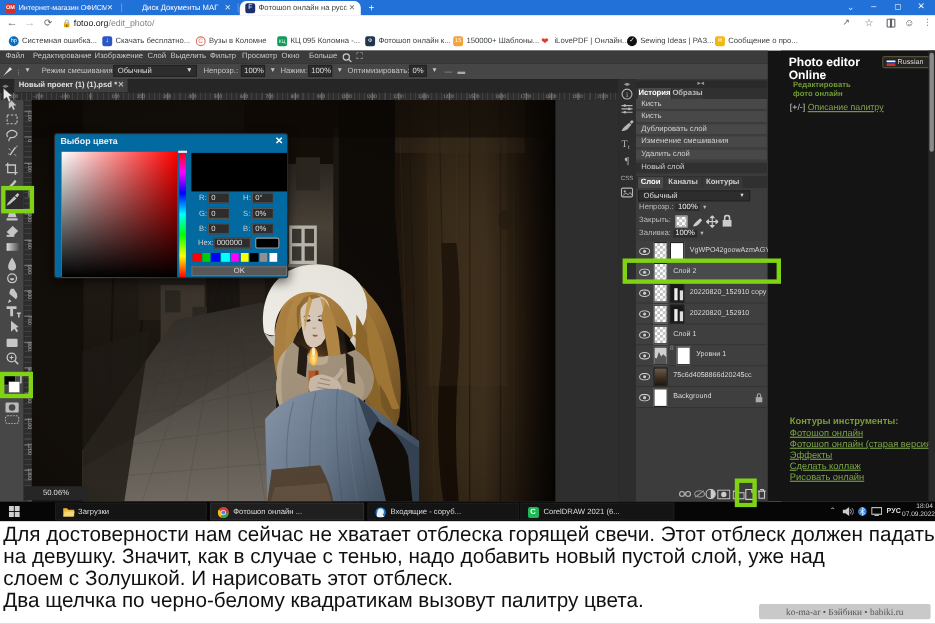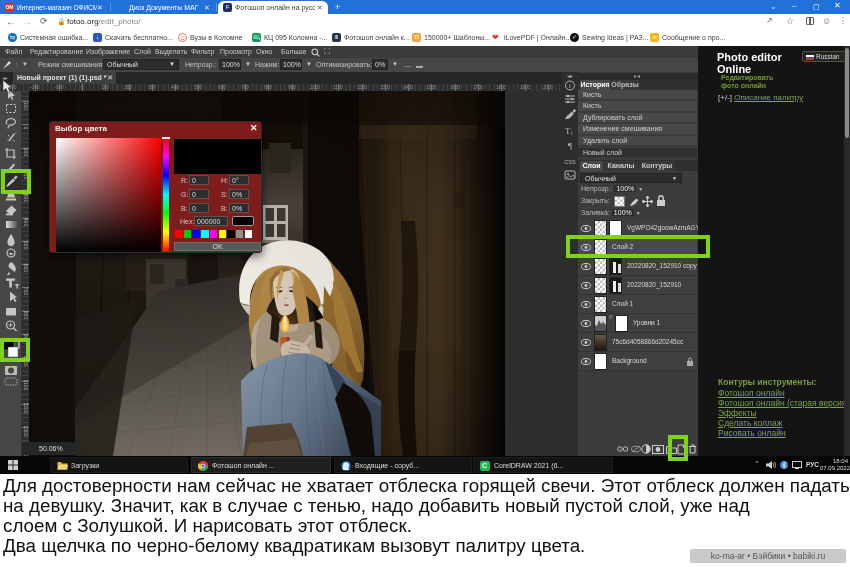--- a/index.html
+++ b/index.html
@@ -614,21 +614,21 @@
   </div>
   <div class="abs" style="left:11px;top:28px;color:#6f9b33;font-size:7px;font-weight:bold;line-height:8px;">Редактировать<br>фото онлайн</div>
   <div class="abs" style="left:8px;top:47px;font-size:8px;"><span style="color:#ccc;">[+/-]</span> <span style="color:#7ca648;text-decoration:underline;">Описание палитру</span></div>
   <div class="abs" style="left:8px;top:331px;color:#7c9c3c;font-size:8.5px;font-weight:bold;">Контуры инструменты:</div>
   <div class="abs" style="left:8px;top:342px;color:#7ca648;font-size:8.5px;line-height:10px;text-decoration:underline;">Фотошоп онлайн<br>Фотошоп онлайн (старая версия)<br>Эффекты<br>Сделать коллаж<br>Рисовать онлайн</div>
   </div>
 
   <div class="abs" style="left:22px;top:396px;width:58px;height:13px;background:#262626;color:#ddd;font-size:7px;line-height:13px;"><span style="margin-left:17px;">50.06%</span></div>
 
   <div class="abs" style="left:49px;top:75px;width:213px;height:132px;z-index:40;" id="dialog">
-  <div class="abs" style="left:0;top:0;width:213px;height:132px;background:#7f1d1d;border-radius:3px;box-shadow:0 3px 10px rgba(0,0,0,0.6);border:1px solid #2c2c2c;">
+  <div class="abs" style="left:0;top:0;width:213px;height:132px;background:#0369a1;border-radius:3px;box-shadow:0 3px 10px rgba(0,0,0,0.6);border:1px solid #2c2c2c;">
     <div class="abs" style="left:5px;top:2px;color:#f0f0f0;font-size:8px;font-weight:bold;">Выбор цвета</div>
     <div class="abs" style="left:200px;top:1px;color:#fff;font-size:9px;font-weight:bold;">✕</div>
     <div class="abs" style="left:6px;top:16px;width:105px;height:114px;background:linear-gradient(to top,#000,rgba(0,0,0,0)),linear-gradient(to right,#fff,rgba(255,255,255,0)),#ff0000;"></div>
     <div class="abs" style="left:113px;top:16px;width:6px;height:114px;background:linear-gradient(to bottom,#ff0000 0%,#ff00ff 16%,#0000ff 33%,#00ffff 50%,#00ff00 66%,#ffff00 83%,#ff0000 100%);"></div>
     <div class="abs" style="left:112px;top:15px;width:8px;height:2px;background:#eee;"></div>
     <div class="abs" style="left:124px;top:17px;width:87px;height:35px;background:#000;"></div>
     <div class="abs" style="left:131px;top:55px;color:#ccc;font-size:7px;">R:</div>
     <div class="abs" style="left:139px;top:53px;width:20px;height:10px;background:#2d2d2d;border:1px solid #555;color:#ddd;font-size:7px;line-height:9px;"><span style="margin-left:2px;">0</span></div>
     <div class="abs" style="left:171px;top:55px;color:#ccc;font-size:7px;">H:</div>
     <div class="abs" style="left:179px;top:53px;width:20px;height:10px;background:#2d2d2d;border:1px solid #555;color:#ddd;font-size:7px;line-height:9px;"><span style="margin-left:2px;">0°</span></div>
@@ -718,14 +718,14 @@
   <svg class="abs" style="left:792px;top:5px;" width="10" height="8" viewBox="0 0 10 8">
       <rect x="0.5" y="0.5" width="9" height="6" fill="none" stroke="#ccc" stroke-width="1"></rect>
       <rect x="3" y="7" width="4" height="1" fill="#ccc"></rect>
     </svg>
   <span class="abs" style="left:806px;top:5px;color:#ddd;font-size:6.5px;font-weight:bold;">РУС</span>
   <div class="abs" style="left:820px;top:2px;width:28px;height:14px;color:#ddd;font-size:6px;line-height:7px;text-align:right;">18:04<br>07.09.2022</div>
 </div>
 
 <div class="abs" style="left:0;top:474px;width:850px;height:93px;background:#ffffff;">
   <div style="position:absolute;left:3px;top:2px;width:860px;color:#111;font-size:18.8px;line-height:20px;white-space:nowrap;">Для достоверности нам сейчас не хватает отблеска горящей свечи. Этот отблеск должен падать<br>на девушку. Значит, как в случае с тенью, надо добавить новый пустой слой, уже над<br>слоем с Золушкой. И нарисовать этот отблеск.<br>Два щелчка по черно-белому квадратикам вызовут палитру цвета.</div>
-  <div class="abs" style="left:690px;top:75px;width:156px;height:14px;background:#c9c9c9;border-radius:2px;color:#555;font-size:8.5px;line-height:14px;text-align:center;">ko-ma-ar • Бэйбики • babiki.ru</div>
+  <div class="abs" style="left:690px;top:75px;width:156px;height:14px;background:#c9c9c9;border-radius:2px;color:#555;font-size:8.5px;line-height:14px;text-align:center;font-family:Liberation Serif, serif;">ko-ma-ar • Бэйбики • babiki.ru</div>
 </div>
 
 </body></html>

